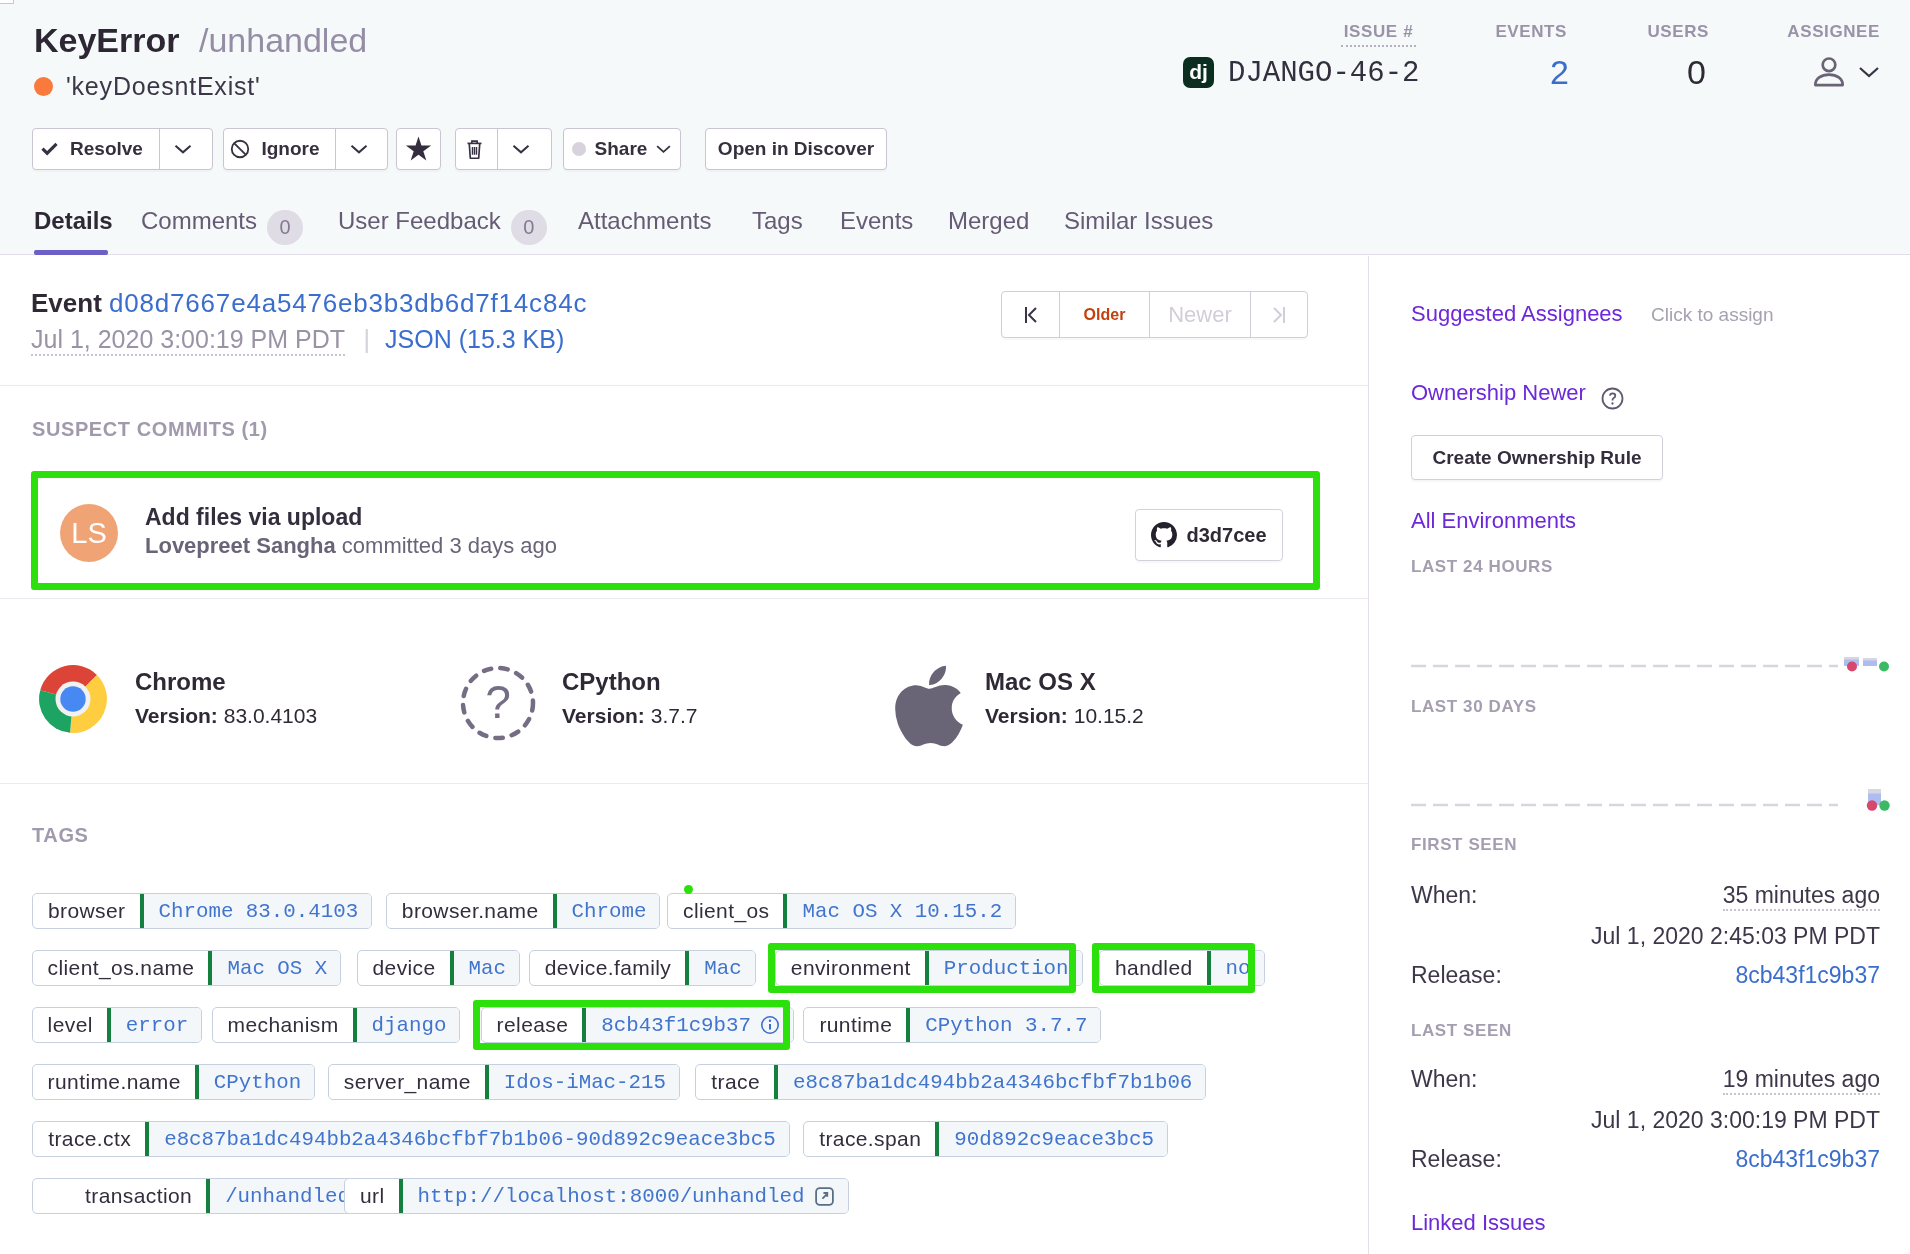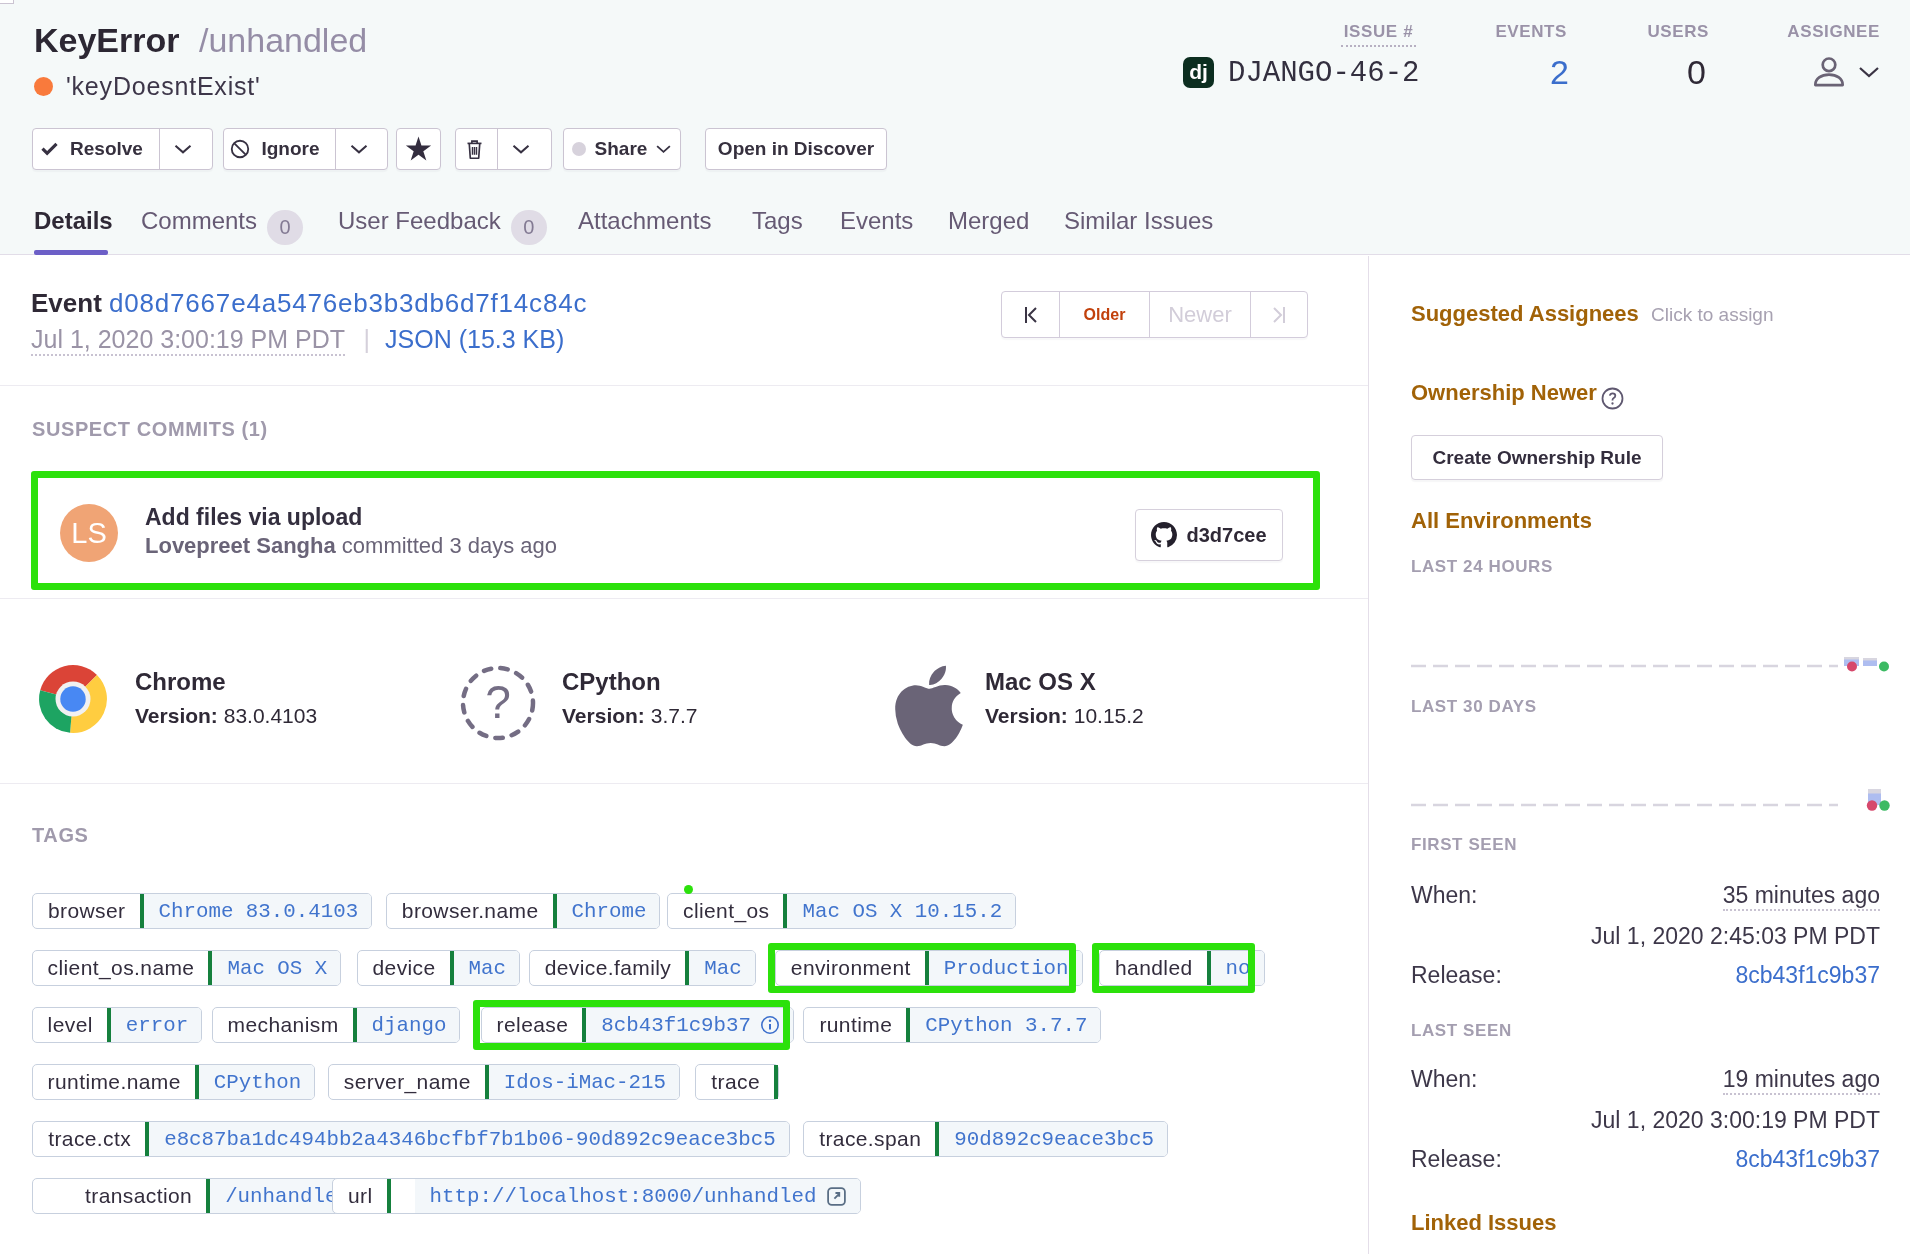--- a/index.html
+++ b/index.html
@@ -26,21 +26,21 @@
 .sechead { position:absolute; font-size:20px; font-weight:700; color:#a09aac; letter-spacing:0.6px; }
 .seb { position:absolute; left:0; width:1368px; height:1px; background:#edebf1; }
 #sidebar-border { position:absolute; left:1368px; top:256px; width:1px; height:998px; background:#e4dee9; }
 .blue { color:#3b6ecc; }
 
 .pill { position:absolute; height:36px; display:flex; align-items:stretch; border:1px solid #c7d0de; border-radius:5px; background:#fff; font-size:21px; }
 .pill .k { display:flex; align-items:center; padding:0 14px 0 15px; color:#332d3d; letter-spacing:0.4px; border-right:4px solid #15803d; }
 .pill .v { display:flex; align-items:center; padding:0 13px 0 15px; color:#4174cd; background:#f3f7fa; font-family:"Liberation Mono", monospace; font-size:20.8px; border-radius:0 4px 4px 0; }
 .greenbox { position:absolute; border:7px solid #2ce10b; border-radius:3px; }
 
-.sb-h { position:absolute; font-size:22px; font-weight:700; color:#a16207; }
+.sb-h { position:absolute; font-size:22px; font-weight:400; color:#6d28d9; }
 .sb-cap { position:absolute; font-size:17px; font-weight:700; color:#a49eb0; letter-spacing:0.6px; }
 .sb-row-l { position:absolute; left:1411px; font-size:23px; color:#3d3749; }
 .sb-row-r { position:absolute; font-size:23px; color:#3d3749; text-align:right; right:30px; }
 .sb-row-r.blue { color:#3b6ecc; }
 </style>
 </head>
 <body>
 <div id="page">
 <div id="hdr"></div>
 <div style="position:absolute;left:0;top:0;width:14px;height:4px;background:#fff;border-right:1px solid #cbc4d2;border-bottom:1px solid #cbc4d2;"></div>
@@ -238,34 +238,35 @@
 <div class="pill" style="left:31.6px; top:1064px;">
       <span class="k">runtime.name</span>
       <span class="v">CPython</span>
     </div>
 <div class="pill" style="left:327.8px; top:1064px;">
       <span class="k">server_name</span>
       <span class="v">Idos-iMac-215</span>
     </div>
 <div class="pill" style="left:695.3px; top:1064px;">
       <span class="k">trace</span>
+      <span class="v">e8c87ba1dc494bb2a4346bcfbf7b1b06</span>
     </div>
 <div class="pill" style="left:32.2px; top:1121px;">
       <span class="k">trace.ctx</span>
       <span class="v">e8c87ba1dc494bb2a4346bcfbf7b1b06-90d892c9eace3bc5</span>
     </div>
 <div class="pill" style="left:803.2px; top:1121px;">
       <span class="k">trace.span</span>
       <span class="v">90d892c9eace3bc5</span>
     </div>
 <div class="pill" style="left:32px; top:1178px;padding-left:37px;">
       <span class="k">transaction</span>
       <span class="v">/unhandled</span>
     </div>
-<div class="pill" style="left:332px; top:1178px;gap:24px;">
+<div class="pill" style="left:344px; top:1178px;">
       <span class="k">url</span>
       <span class="v">http://localhost:8000/unhandled<svg width="21" height="21" viewBox="0 0 20 20" fill="none" stroke="#5a6e85" stroke-width="1.7" style="margin-left:10px;">
           <rect x="2" y="2" width="16" height="16" rx="3.5"></rect>
           <path d="M8 12l5-5M9 6.6h3.6V10.2" stroke-width="1.8"></path>
         </svg></span>
     </div>
 <div class="greenbox" style="left:768px; top:943px; width:308px; height:50px;"></div>
 <div class="greenbox" style="left:1092px; top:943px; width:163px; height:50px;"></div>
 <div class="greenbox" style="left:473px; top:1000px; width:317px; height:50px;"></div>
 <div class="abs" style="left:684px; top:885px; width:9px; height:9px; border-radius:50%; background:#2ce10b;"></div>

